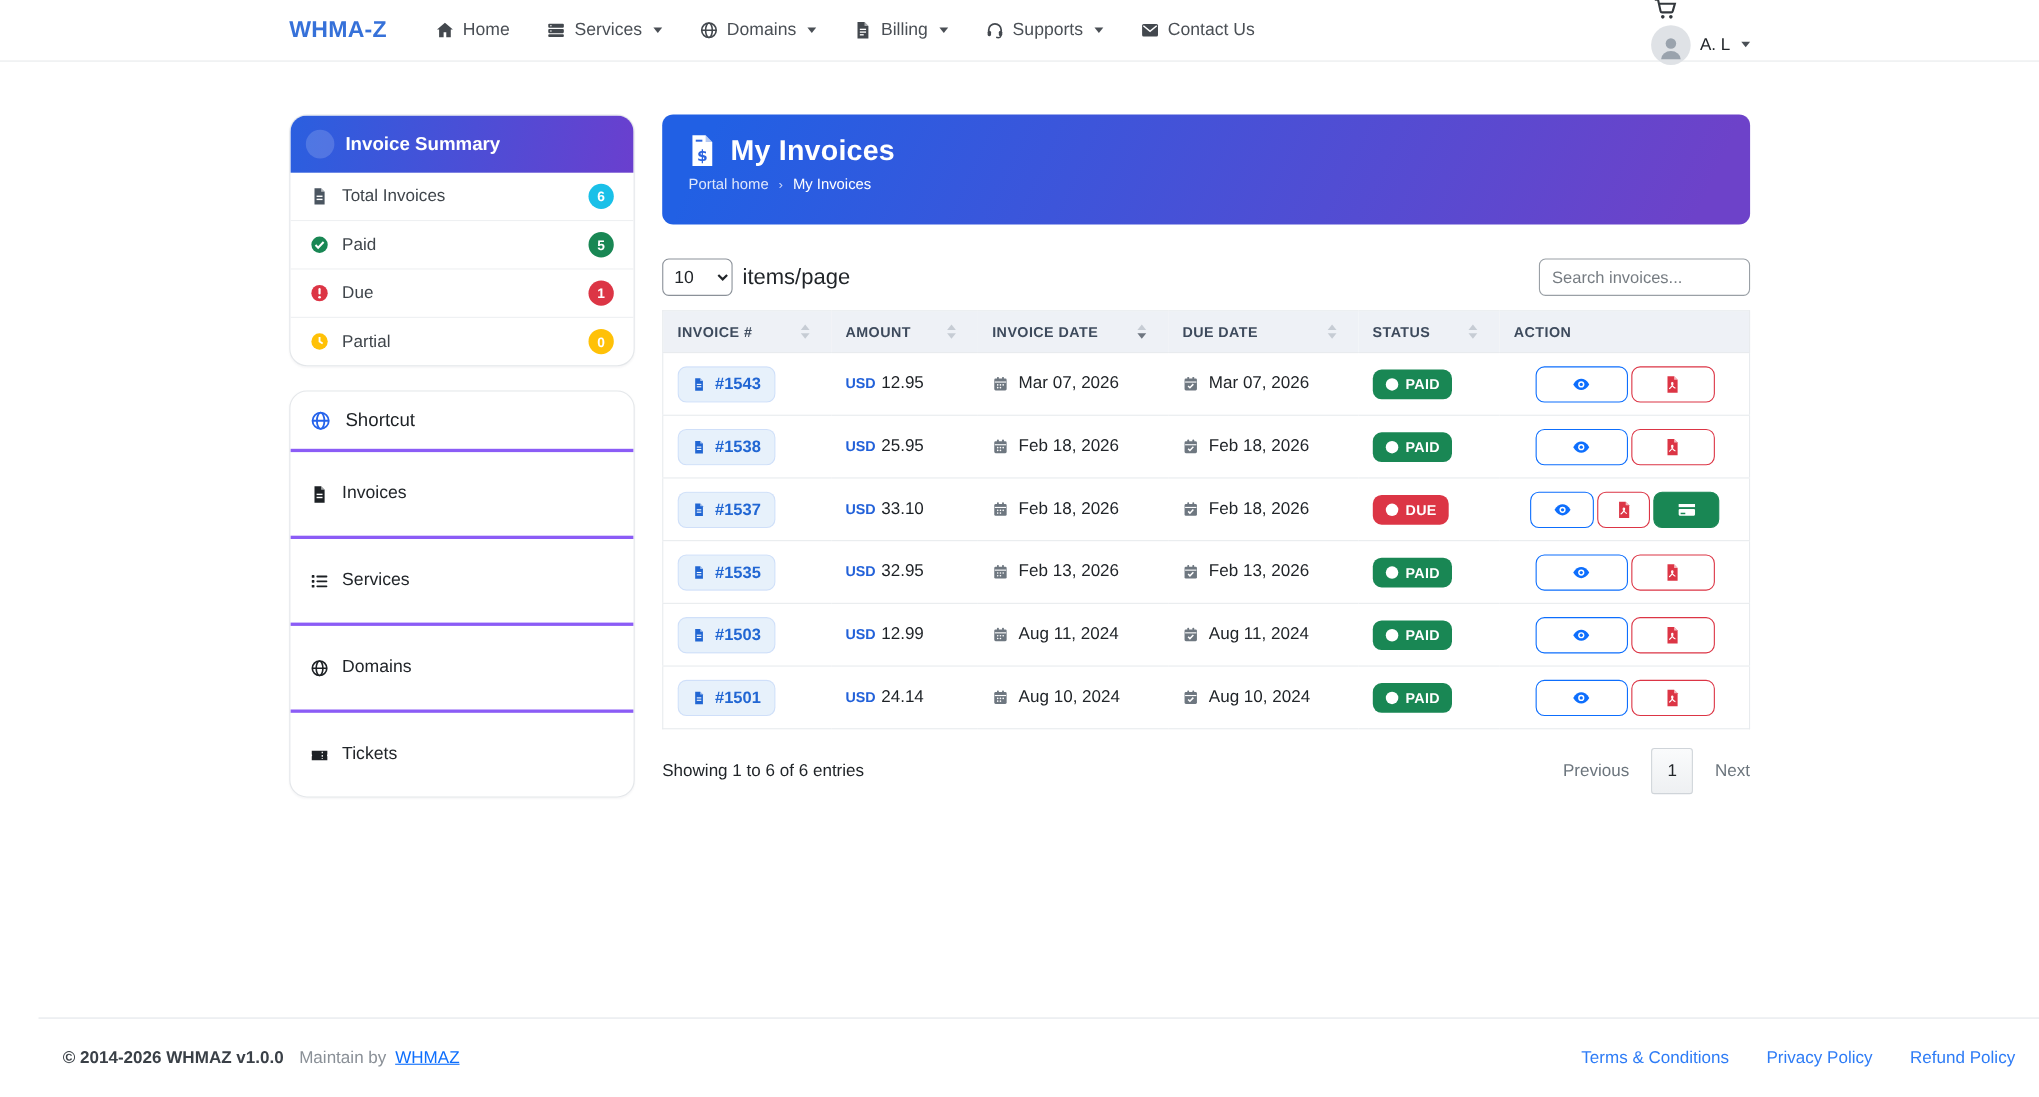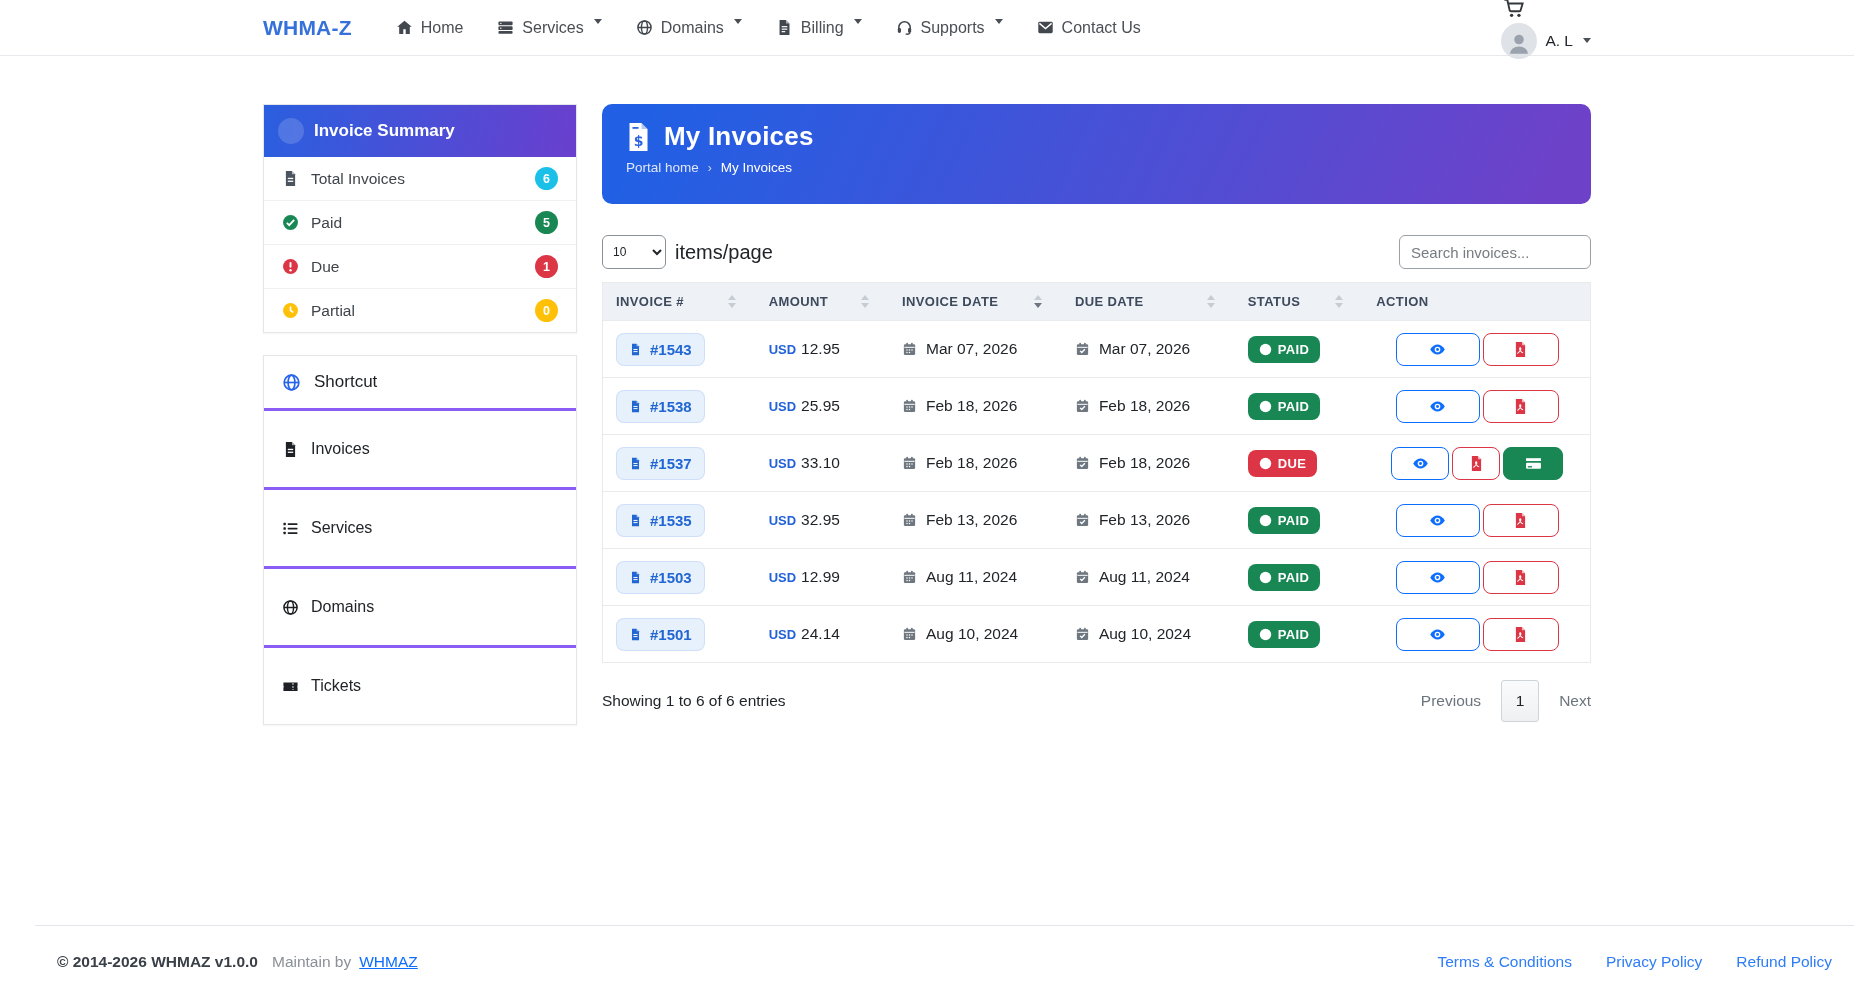--- a/index.html
+++ b/index.html
@@ -4,38 +4,38 @@
 <style>
   * { margin:0; padding:0; box-sizing:border-box; }
   html,body { background:#fff; font-family:"Liberation Sans","DejaVu Sans",sans-serif; color:#212529; }
   .page { width:1854px; min-height:997px; display:flex; flex-direction:column; position:relative; }
 
   
   .navbar { height:56px; background:#fff; border-bottom:1px solid #e7e9ec; }
   .nav-inner { width:1328px; margin:0 auto; height:100%; display:flex; align-items:center; }
   .brand { font-size:21px; font-weight:bold; color:#3671d9; letter-spacing:.2px; text-decoration:none; margin-right:44px; cursor:pointer; }
   .nav-menu { display:flex; align-items:center; gap:34px; }
-  .nav-item { display:flex; align-items:flex-start; gap:8px; font-size:16px; color:#4a4f55; text-decoration:none; cursor:pointer; }
+  .nav-item { display:flex; align-items:center; gap:8px; font-size:16px; color:#4a4f55; text-decoration:none; cursor:pointer; }
   .ni-icon { width:17px; height:17px; color:#43484e; flex:0 0 auto; }
   .caret { width:0; height:0; border-left:4.5px solid transparent; border-right:4.5px solid transparent; border-top:5px solid #4a4f55; margin-left:2px; }
   .nav-right { margin-left:auto; display:flex; align-items:flex-start; gap:0;flex-direction:column; }
   .cart-btn { background:none; border:none; cursor:pointer; width:26px; height:26px; color:#33383d; }
   .cart-btn svg { width:22px; height:22px; }
   .avatar { width:36px; height:36px; border-radius:50%; background:#dfe2e6; display:flex; align-items:center; justify-content:center; overflow:hidden; }
   .avatar svg { width:26px; height:26px; color:#9aa3ad; margin-top:4px; }
   .user-wrap { display:flex; align-items:center; gap:8px; cursor:pointer; }
   .user-name { font-size:15.5px; color:#212529; }
 
   
   .content { width:1328px; margin:48px auto 0; display:flex; gap:25px; flex:1; align-items:flex-start; }
   .sidebar { width:314px; flex:0 0 314px; }
   .main { flex:1; min-width:0; }
 
   
-  .card { background:#fff; border:1px solid #e4e7ea; border-radius:0; overflow:hidden; box-shadow:0 1px 2px rgba(16,24,40,.04); }
+  .card { background:#fff; border:1px solid #e4e7ea; border-radius:16px; overflow:hidden; box-shadow:0 1px 2px rgba(16,24,40,.04); }
   .summary-header { background:linear-gradient(100deg,#2a5fdf 0%,#6a3fce 100%); color:#fff; font-size:17px; font-weight:bold; padding:13px 18px; display:flex; align-items:center; gap:10px; }
   .summary-header .ghost-circle { width:26px; height:26px; border-radius:50%; background:rgba(255,255,255,.16); flex:0 0 auto; margin-left:-4px; }
   .summary-row { display:flex; align-items:center; gap:12px; padding:10px 18px; border-top:1px solid #eef0f2; }
   .summary-row:first-of-type { border-top:none; }
   .summary-row .s-icon { width:17px; height:17px; flex:0 0 auto; }
   .summary-row .s-label { font-size:15.5px; color:#3f454b; }
   .count-badge { margin-left:auto; min-width:23px; height:23px; border-radius:50%; color:#fff; font-size:12.5px; font-weight:bold; display:flex; align-items:center; justify-content:center; }
   .shortcut-card { margin-top:22px; }
   .shortcut-header { display:flex; align-items:center; gap:13px; padding:16px 18px; font-size:17px; color:#1d2125; }
   .shortcut-header .sc-icon { width:19px; height:19px; color:#2563eb; }
@@ -47,21 +47,21 @@
   .banner-title-row { display:flex; align-items:center; gap:13px; }
   .banner-title-row svg { width:25px; height:30px; }
   .banner-title { font-size:26px; font-weight:bold; letter-spacing:.2px; }
   .breadcrumb { margin-top:8px; font-size:13.5px; display:flex; align-items:center; gap:9px; }
   .breadcrumb .bc-home { color:rgba(255,255,255,.85); cursor:pointer; text-decoration:none; }
   .breadcrumb .bc-sep { color:rgba(255,255,255,.75); font-size:12px; }
   .breadcrumb .bc-current { color:#fff; }
 
   
   .toolbar { margin-top:31px; display:flex; align-items:center; }
-  .page-size { width:64px; height:34px; border:1px solid #8b9199; border-radius:6px; font-size:12px; padding:0 6px; color:#212529; background:#fff; font-family:inherit; }
+  .page-size { width:64px; height:34px; border:1px solid #8b9199; border-radius:6px; font-size:16px; padding:0 6px; color:#212529; background:#fff; font-family:inherit; }
   .page-size-label { font-size:20px; margin-left:9px; color:#212529; }
   .search-input { margin-left:auto; width:192px; height:34px; border:1px solid #9aa0a6; border-radius:6px; padding:0 11px; font-size:15px; color:#212529; font-family:inherit; }
   .search-input::placeholder { color:#767c82; }
 
   
   .invoice-table { width:100%; margin-top:13px; border-collapse:collapse; border:1px solid #e8ebee; table-layout:fixed; }
   .invoice-table thead th { background:#eef1f6; height:38px; font-size:13px; font-weight:bold; color:#3d4a5c; text-align:center; letter-spacing:.4px; padding:0 0 0 13px; }
   .th-inner { display:flex; align-items:center; }
   .sort { display:inline-flex; flex-direction:column; gap:2.5px; margin-left:auto; margin-right:20px; }
   .sort i { display:block; width:0; height:0; border-left:4px solid transparent; border-right:4px solid transparent; }

